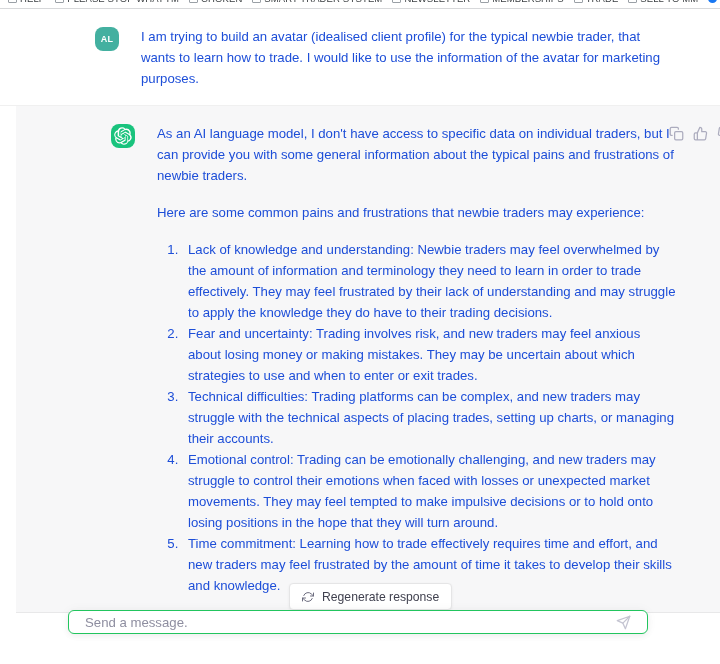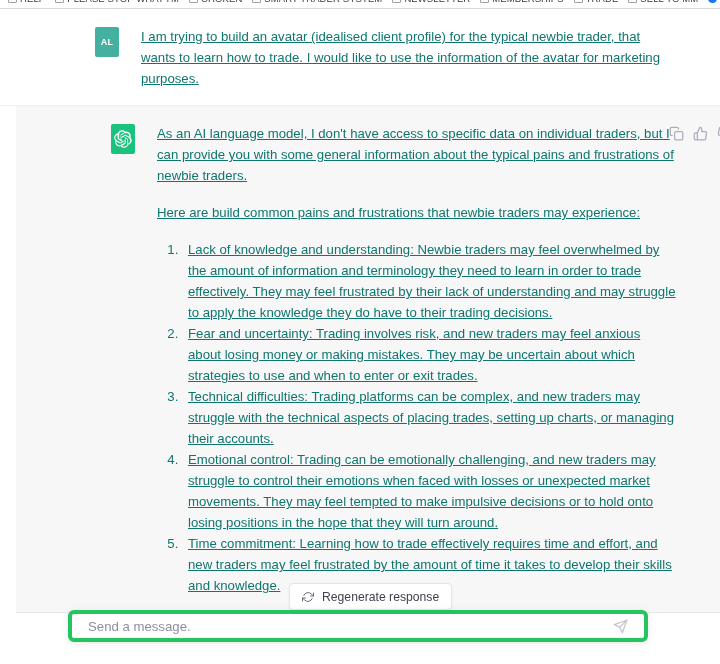--- a/index.html
+++ b/index.html
@@ -95,46 +95,45 @@
     position: relative;
     max-width: 640px;
     margin: 0 auto;
     padding: 16px 20px 16px 0;
     display: flex;
     gap: 22px;
   }
 
   .avatar {
     width: 24px;
-    height: 30px;
+    height: 24px;
     flex: 0 0 24px;
-    border-radius: 2px;
+    border-radius: 8px;
     margin-left: 55px;
     margin-top: 2px;
     display: flex;
     align-items: center;
     justify-content: center;
     color: #ffffff;
     font-size: 9px;
     font-weight: 700;
     letter-spacing: .3px;
     user-select: none;
   }
   .avatar.user { background: #43b0a0; }
   .avatar.assistant { background: #19c37d; padding: 2px; }
   .avatar.assistant svg { display: block; width: 18px; height: 18px; }
 
   .body {
     flex: 1 1 auto;
     min-width: 0;
-    color: #0f766e;
+    color: #1d4ed8;
     font-size: 13.2px;
     line-height: 21px;
     padding-top: 1px;
-    text-decoration: underline;
   }
   .body p { margin: 0 0 16px 0; }
   .body p:last-child { margin-bottom: 0; }
 
   ol.points {
     margin: 0;
     padding-left: 25px;
     list-style-position: outside;
   }
   ol.points li {
@@ -191,23 +190,23 @@
     bottom: 0;
     width: 720px;
     height: 58px;
     background: transparent;
   }
   .composer {
     position: absolute;
     left: 68px;
     top: 4px;
     width: 580px;
-    height: 32px;
-    background: #ffffff;
-    border: 4px solid #22c55e;
+    height: 24px;
+    background: #ffffff;
+    border: 1px solid #22c55e;
     border-radius: 6px;
     box-shadow: 0 2px 6px rgba(0,0,0,.05), 0 0 12px rgba(0,0,0,.04);
     display: flex;
     align-items: center;
     padding: 0 14px;
   }
   .composer-input {
     flex: 1 1 auto;
     border: none;
     outline: none;
@@ -292,21 +291,21 @@
         <div class="avatar assistant" style="background: rgb(25, 195, 125);">
           <span>
             <svg viewBox="0 0 41 41" fill="#ffffff" xmlns="http://www.w3.org/2000/svg">
               <path d="M37.532 16.87a9.963 9.963 0 0 0-.856-8.184 10.078 10.078 0 0 0-10.855-4.835A9.964 9.964 0 0 0 18.306.5a10.079 10.079 0 0 0-9.614 6.977 9.967 9.967 0 0 0-6.664 4.834 10.08 10.08 0 0 0 1.24 11.817 9.965 9.965 0 0 0 .856 8.185 10.079 10.079 0 0 0 10.855 4.835 9.965 9.965 0 0 0 7.516 3.35 10.078 10.078 0 0 0 9.617-6.981 9.967 9.967 0 0 0 6.663-4.834 10.079 10.079 0 0 0-1.243-11.813ZM22.498 37.886a7.474 7.474 0 0 1-4.799-1.735c.06-.33.173-.233.293-.3l7.828-4.522a1.27 1.27 0 0 0 .644-1.113v-11.05l3.309 1.91a.12.12 0 0 1 .65.092v9.143a7.503 7.503 0 0 1-7.5 7.496ZM6.392 31.006a7.471 7.471 0 0 1-.894-5.023c.06.036.162.099.237.141l7.828 4.522a1.273 1.273 0 0 0 1.287 0l9.555-5.516v3.821a.12.12 0 0 1-.47.102l-7.912 4.57a7.506 7.506 0 0 1-10.244-2.734ZM4.33 13.953a7.468 7.468 0 0 1 3.916-3.281v9.3a1.27 1.27 0 0 0 .643 1.113l9.555 5.514-3.31 1.91a.12.12 0 0 1-.113.1l-7.914-4.571a7.507 7.507 0 0 1-2.774-10.243Zm27.173 6.325-9.555-5.517 3.31-1.909a.12.12 0 0 1 .112-.01l7.914 4.567a7.5 7.5 0 0 1-1.158 13.528v-9.3a1.267 1.267 0 0 0-.624-1.36Zm3.293-4.959a11.02 11.02 0 0 0-.236-.14l-7.828-4.523a1.273 1.273 0 0 0-1.287 0l-9.555 5.517v-3.821a.12.12 0 0 1 .048-.102l7.913-4.566a7.498 7.498 0 0 1 11.145 7.635ZM15.075 21.9l-3.31-1.911a.12.12 0 0 1-.065-.092v-9.143a7.498 7.498 0 0 1 12.293-5.756 6.94 6.94 0 0 0-.294.167l-7.827 4.521a1.27 1.27 0 0 0-.645 1.112l-.005 11.049Zm1.798-3.876 4.255-2.457 4.26 2.456v4.913l-4.254 2.456-4.26-2.456Z"></path>
             </svg>
           </span>
         </div>
 
         <div class="body">
           <p>As an AI language model, I don't have access to specific data on individual traders, but I can provide you with some general information about the typical pains and frustrations of newbie traders.</p>
-          <p>Here are build common pains and frustrations that newbie traders may experience:</p>
+          <p>Here are some common pains and frustrations that newbie traders may experience:</p>
           <ol class="points">
             <li>Lack of knowledge and understanding: Newbie traders may feel overwhelmed by the amount of information and terminology they need to learn in order to trade effectively. They may feel frustrated by their lack of understanding and may struggle to apply the knowledge they do have to their trading decisions.</li>
             <li>Fear and uncertainty: Trading involves risk, and new traders may feel anxious about losing money or making mistakes. They may be uncertain about which strategies to use and when to enter or exit trades.</li>
             <li>Technical difficulties: Trading platforms can be complex, and new traders may struggle with the technical aspects of placing trades, setting up charts, or managing their accounts.</li>
             <li>Emotional control: Trading can be emotionally challenging, and new traders may struggle to control their emotions when faced with losses or unexpected market movements. They may feel tempted to make impulsive decisions or to hold onto losing positions in the hope that they will turn around.</li>
             <li>Time commitment: Learning how to trade effectively requires time and effort, and new traders may feel frustrated by the amount of time it takes to develop their skills and knowledge.</li>
           </ol>
         </div>
 
         <div class="actions">

